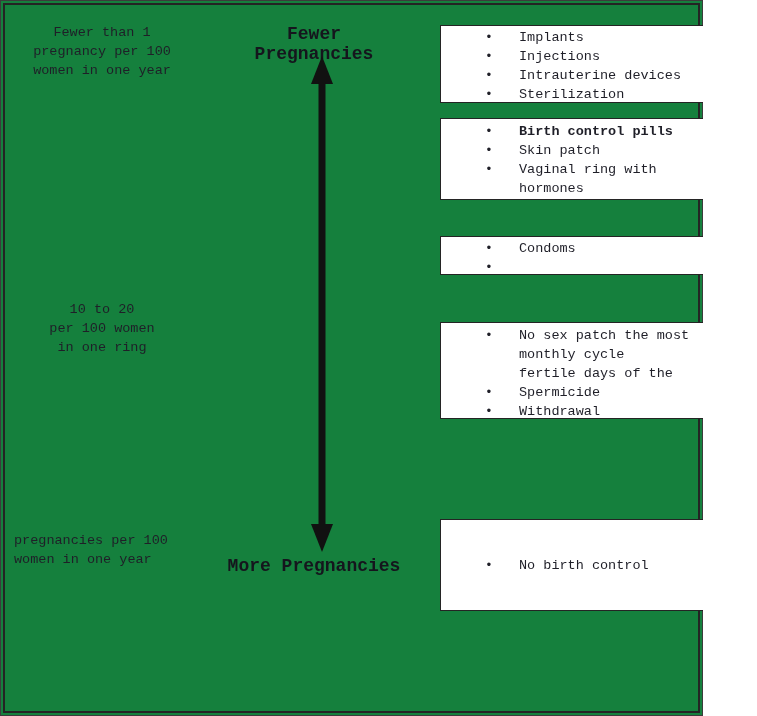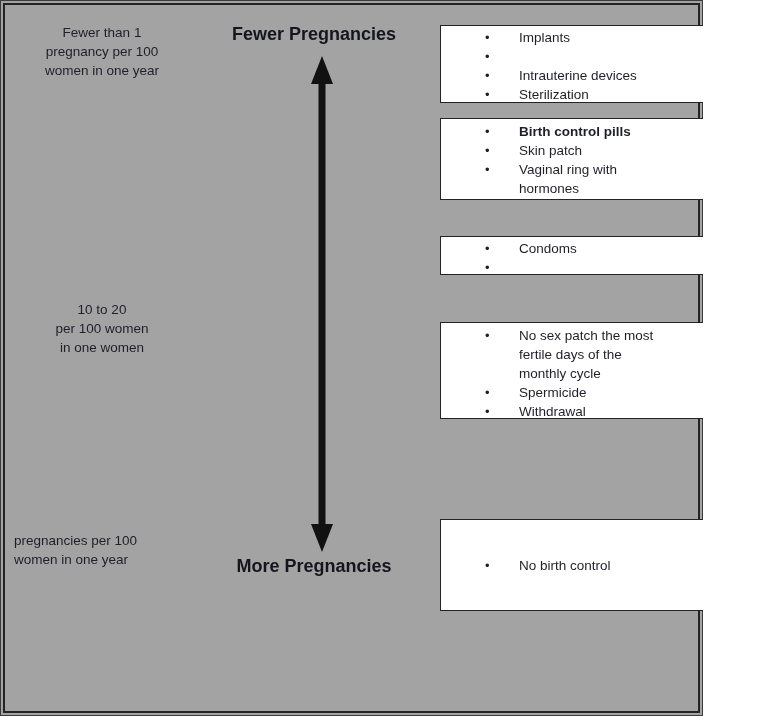--- a/index.html
+++ b/index.html
@@ -1,18 +1,18 @@
 <!DOCTYPE html>
 <html><head>
 <meta charset="utf-8">
 <style>
   html,body{margin:0;padding:0;background:#fff;}
   .stage{
-    position:relative;width:703px;height:716px;background:#a3a3a3;
-    font-family:Liberation Sans, sans-serif;
+    position:relative;width:703px;height:716px;background:#15803d;
+    font-family:Liberation Mono, monospace;
     font-size:13.5px;color:#1f1f28;overflow:hidden;
   }
   .frame-outer{position:absolute;inset:0;border:1px solid #3c3c3c;pointer-events:none;}
   .frame-inner{position:absolute;inset:3px;border:2px solid #242424;pointer-events:none;}
 
   .rate-label{position:absolute;line-height:19px;}
   .rate-1{left:12px;top:23px;width:180px;text-align:center;}
   .rate-2{left:12px;top:300px;width:180px;text-align:center;}
   .rate-3{left:14px;top:531px;width:210px;text-align:left;}
 
@@ -46,21 +46,21 @@
   <div class="frame-inner"></div>
 
   <div class="rate-label rate-1">
     <div>Fewer than 1</div>
     <div>pregnancy per 100</div>
     <div>women in one year</div>
   </div>
   <div class="rate-label rate-2">
     <div>10 to 20</div>
     <div>per 100 women</div>
-    <div>in one women</div>
+    <div>in one ring</div>
   </div>
   <div class="rate-label rate-3">
     <div>pregnancies per 100</div>
     <div>women in one year</div>
   </div>
 
   <div class="axis-title axis-top">Fewer Pregnancies</div>
   <svg class="arrow-svg" viewBox="0 0 40 500" aria-hidden="true">
     <polygon points="20,2 31,30 9,30" fill="#111111"></polygon>
     <rect x="16.5" y="28" width="7" height="444" fill="#111111"></rect>
@@ -70,20 +70,23 @@
 
   <div class="mbox b0">
       <div class="mitem">
         <span class="bullet">•</span>
         <div class="mtext">
           <div>Implants</div>
         </div>
       </div>
       <div class="mitem">
         <span class="bullet">•</span>
+        <div class="mtext">
+          <div>Injections</div>
+        </div>
       </div>
       <div class="mitem">
         <span class="bullet">•</span>
         <div class="mtext">
           <div>Intrauterine devices</div>
         </div>
       </div>
       <div class="mitem">
         <span class="bullet">•</span>
         <div class="mtext">
@@ -121,22 +124,22 @@
       </div>
       <div class="mitem">
         <span class="bullet">•</span>
       </div>
     </div>
   <div class="mbox b3">
       <div class="mitem">
         <span class="bullet">•</span>
         <div class="mtext">
           <div>No sex patch the most</div>
+          <div>monthly cycle</div>
           <div>fertile days of the</div>
-          <div>monthly cycle</div>
         </div>
       </div>
       <div class="mitem">
         <span class="bullet">•</span>
         <div class="mtext">
           <div>Spermicide</div>
         </div>
       </div>
       <div class="mitem">
         <span class="bullet">•</span>

